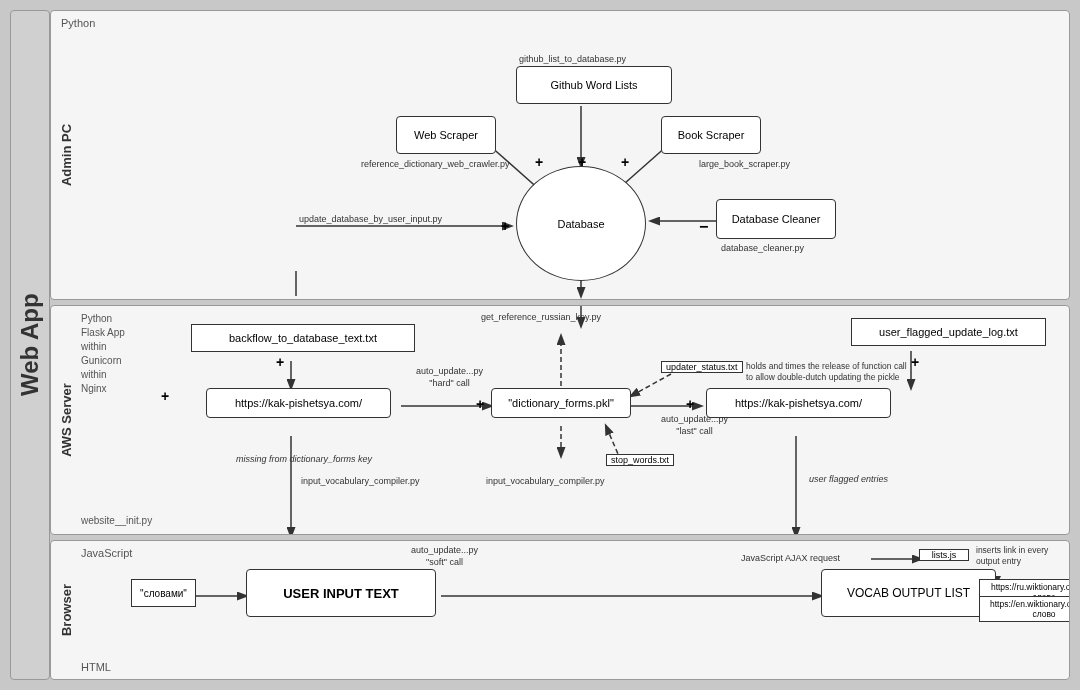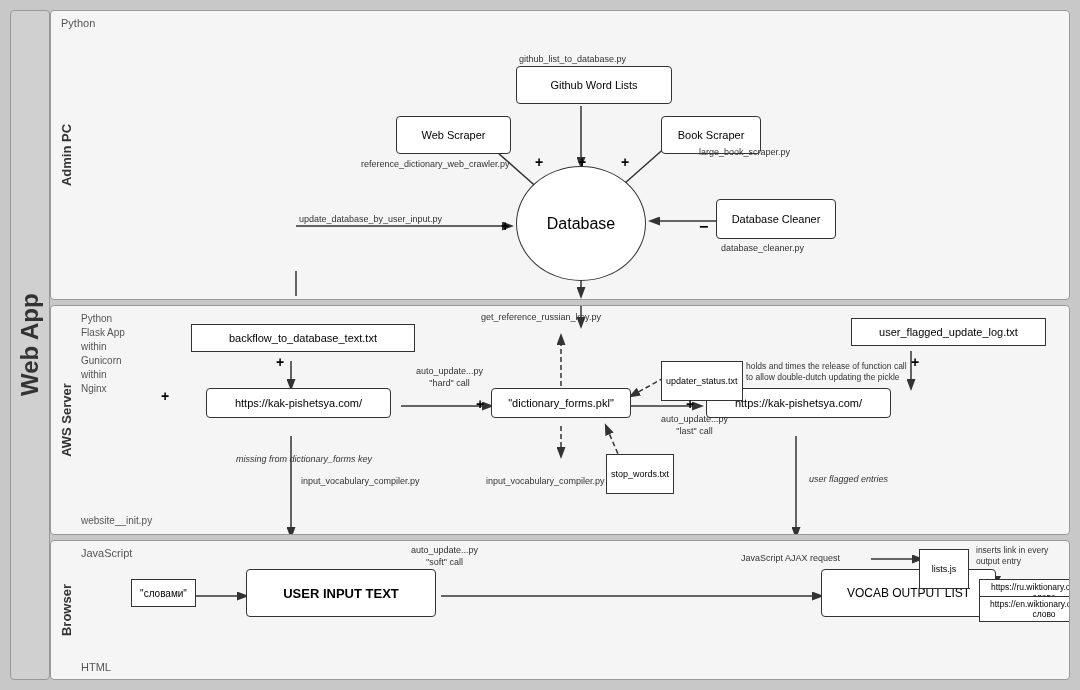--- a/index.html
+++ b/index.html
@@ -75,21 +75,21 @@
       border-radius: 4px;
     }
     .circle-node {
       position: absolute;
       border: 1.5px solid #333;
       background: white;
       border-radius: 50%;
       display: flex;
       align-items: center;
       justify-content: center;
-      font-size: 16px;
+      font-size: 11px;
       font-weight: normal;
     }
     svg.diagram-svg {
       position: absolute;
       top: 0; left: 0;
       width: 100%;
       height: 100%;
       overflow: visible;
       pointer-events: none;
     }
@@ -99,21 +99,21 @@
       color: #333;
     }
     .italic-text {
       font-style: italic;
     }
     .small-box {
       position: absolute;
       border: 1px solid #333;
       background: white;
       font-size: 9px;
-      padding: 14px 4px;
+      padding: 0 4px;
       text-align: center;
     }
   </style>
 </head>
 <body>
 
 <div class="outer-container">
 
   <div class="left-labels">
     <div class="left-label" style="font-size:24px; writing-mode:vertical-rl; transform:rotate(180deg); background:#d0d0d0; border:1.5px solid #999; border-radius:4px; padding:5px;">Web App</div>
@@ -148,39 +148,39 @@
           <marker id="arrowhead-dashed" markerWidth="8" markerHeight="6" refX="6" refY="3" orient="auto">
             <polygon points="0 0, 8 3, 0 6" fill="#333"></polygon>
           </marker>
         </defs>
       </svg>
 
       <div class="box box-rounded" style="left:465px;top:55px;width:156px;height:38px;">
         <span>Github Word Lists</span>
       </div>
 
-      <div class="box box-rounded" style="left:345px;top:105px;width:115px;height:38px;">
+      <div class="box box-rounded" style="left:345px;top:105px;width:100px;height:38px;">
         <span>Web Scraper</span>
       </div>
 
       <div class="box box-rounded" style="left:610px;top:105px;width:100px;height:38px;">
         <span>Book Scraper</span>
       </div>
 
       <div class="circle-node" style="left:465px;top:155px;width:130px;height:115px;">
         <span>Database</span>
       </div>
 
       <div class="box box-rounded" style="left:665px;top:188px;width:120px;height:40px;">
         <span>Database Cleaner</span>
       </div>
 
       <div class="label-text" style="left:468px;top:43px;">github_list_to_database.py</div>
       <div class="label-text" style="left:310px;top:148px;">reference_dictionary_web_crawler.py</div>
-      <div class="label-text" style="left:608px;top:136px;padding-left:40px;">large_book_scraper.py</div>
+      <div class="label-text" style="left:608px;top:148px;padding-left:40px;">large_book_scraper.py</div>
       <div class="label-text" style="left:248px;top:203px;">update_database_by_user_input.py</div>
       <div class="label-text" style="left:670px;top:232px;">database_cleaner.py</div>
 
       <div style="position:absolute;left:484px;top:143px;font-size:14px;font-weight:bold;">+</div>
       <div style="position:absolute;left:570px;top:143px;font-size:14px;font-weight:bold;">+</div>
       <div style="position:absolute;left:527px;top:143px;font-size:14px;font-weight:bold;">+</div>
       <div style="position:absolute;left:648px;top:207px;font-size:16px;font-weight:bold;">−</div>
       <div style="position:absolute;left:450px;top:207px;font-size:14px;font-weight:bold;">+</div>
     </div>
 

